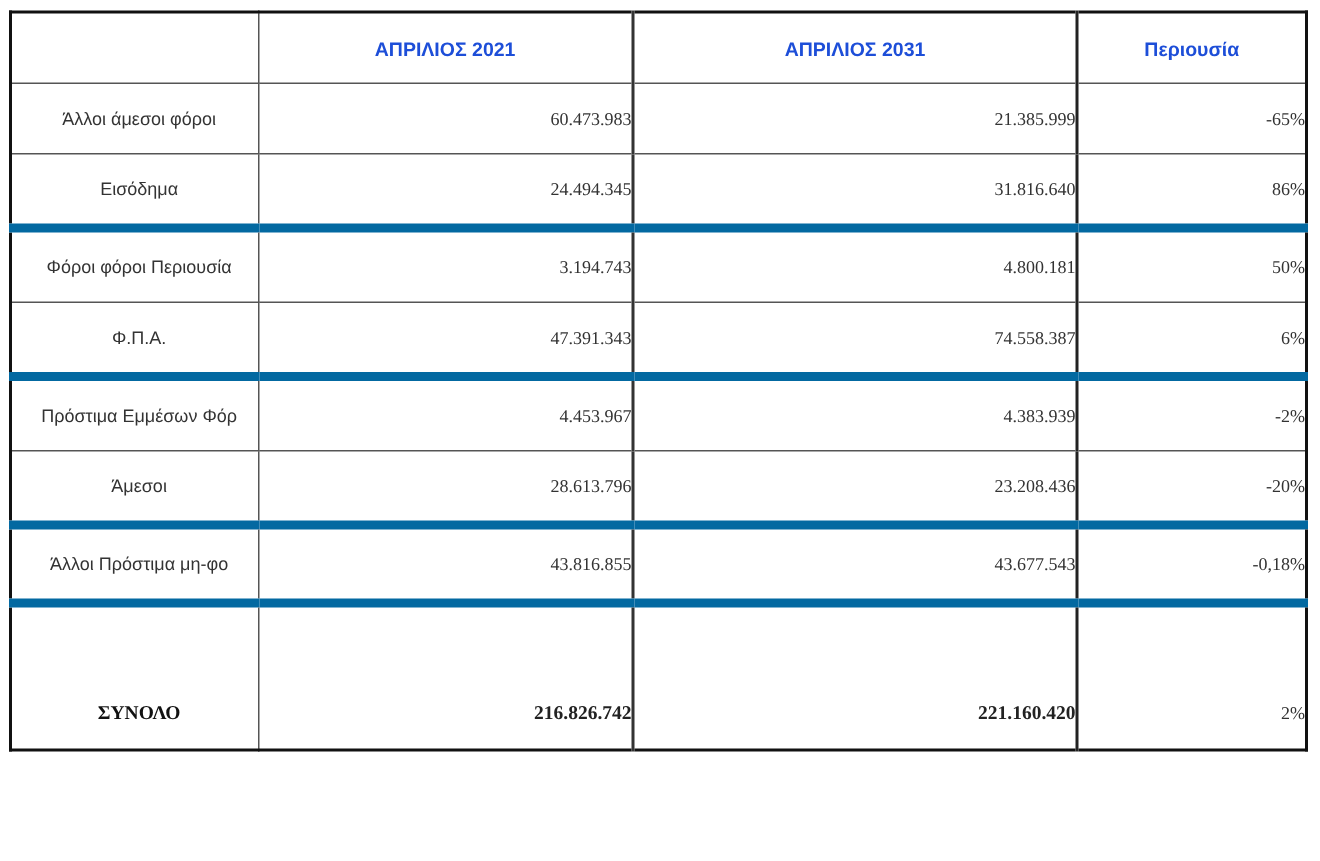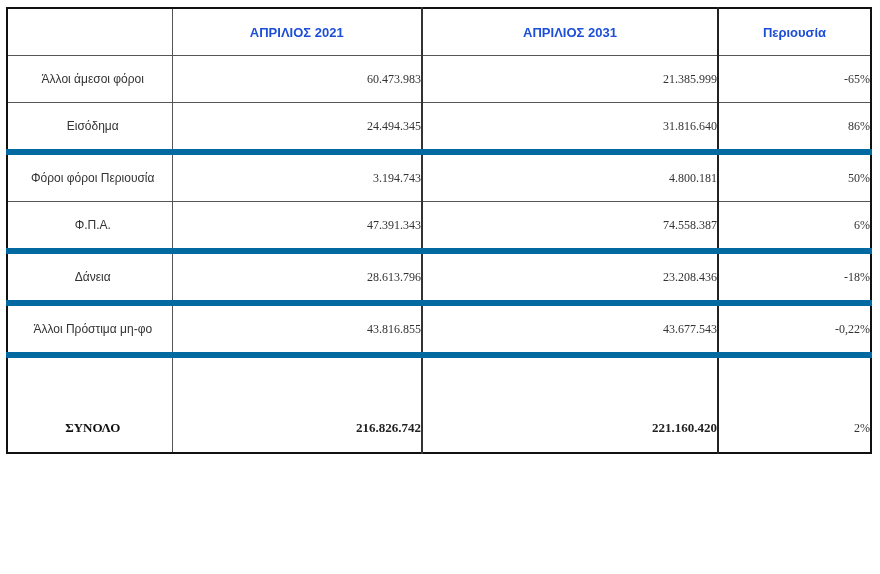--- a/index.html
+++ b/index.html
@@ -57,31 +57,37 @@
     <td class="num col-sep-a">3.194.743</td>
     <td class="num col-sep-b">4.800.181</td>
     <td class="num">50%</td>
   </tr>
   <tr class="thick">
     <td class="label">Φ.Π.Α.</td>
     <td class="num col-sep-a">47.391.343</td>
     <td class="num col-sep-b">74.558.387</td>
     <td class="num">6%</td>
   </tr>
+  <tr>
+    <td class="label">Πρόστιμα Εμμέσων Φόρ</td>
+    <td class="num col-sep-a">4.453.967</td>
+    <td class="num col-sep-b">4.383.939</td>
+    <td class="num">-2%</td>
+  </tr>
   <tr class="thick">
-    <td class="label">Δάνεια</td>
+    <td class="label">Άμεσοι</td>
     <td class="num col-sep-a">28.613.796</td>
     <td class="num col-sep-b">23.208.436</td>
-    <td class="num">-18%</td>
+    <td class="num">-20%</td>
   </tr>
   <tr class="thick">
     <td class="label">Άλλοι Πρόστιμα μη-φο</td>
     <td class="num col-sep-a">43.816.855</td>
     <td class="num col-sep-b">43.677.543</td>
-    <td class="num">-0,22%</td>
+    <td class="num">-0,18%</td>
   </tr>
   <tr class="total">
     <td class="label">ΣΥΝΟΛΟ</td>
     <td class="num bold col-sep-a">216.826.742</td>
     <td class="num bold col-sep-b">221.160.420</td>
     <td class="num">2%</td>
   </tr>
 </tbody>
   </table>
 

